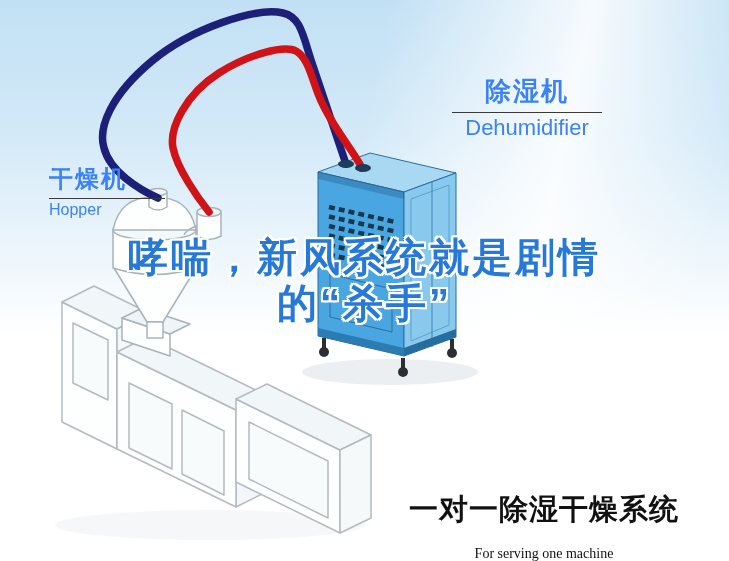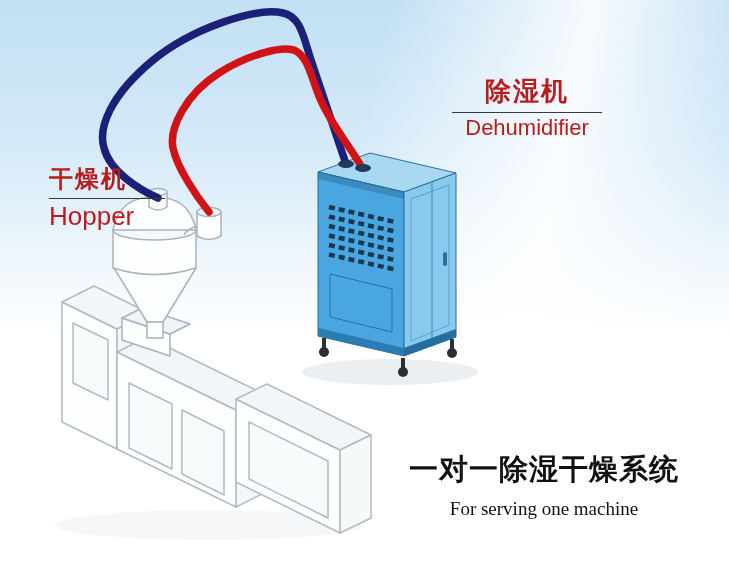--- a/index.html
+++ b/index.html
@@ -18,45 +18,45 @@
   
   .dh-front{fill:var(--dehumidifier-front,#4aa6e0);}
   .dh-side{fill:var(--dehumidifier-side,#8ac9ee);}
   .dh-top{fill:var(--dehumidifier-top,#a9d8f2);}
   .vent{stroke:#17384f;stroke-width:4.5;stroke-dasharray:6 4;}
   .pipe{fill:none;stroke-linecap:round;stroke-width:7.5;}
   .pipe.navy{stroke:var(--pipe-navy,#1c2079);}
   .pipe.red{stroke:var(--pipe-red,#d01317);}
 
   
-  .label{position:absolute;color:#b91c1c;z-index:3;}
+  .label{position:absolute;color:#3b82f6;z-index:3;}
   .label .zh{display:block;font-weight:bold;letter-spacing:2px;}
   .label .divider{height:1px;background:#3a3a3a;margin:3px 0 2px;}
   .label .en{display:block;font-family:Liberation Sans, sans-serif;}
 
   .hopper-label{left:49px;top:163px;width:116px;}
   .hopper-label .zh{font-size:24px;}
-  .hopper-label .en{font-size:26px;}
+  .hopper-label .en{font-size:16px;}
 
   .dehum-label{left:452px;top:74px;width:150px;text-align:center;}
   .dehum-label .zh{font-size:26px;}
   .dehum-label .en{font-size:22px;}
 
   .headline{
     position:absolute;left:0;top:234px;width:100%;text-align:center;z-index:4;
     font-weight:bold;font-size:40px;line-height:46px;letter-spacing:3px;
     color:var(--headline-blue,#2779d8);
     text-shadow:2px 0 0 #fff,-2px 0 0 #fff,0 2px 0 #fff,0 -2px 0 #fff,
                 2px 2px 0 #fff,-2px -2px 0 #fff,2px -2px 0 #fff,-2px 2px 0 #fff;
   }
   .headline span{display:block;}
 
   .caption{position:absolute;left:400px;top:450px;width:288px;text-align:center;color:#111;z-index:3;}
-  .caption .zh{display:block;font-weight:bold;font-size:29px;letter-spacing:1px;}
-  .caption .en{display:block;font-family:"Liberation Serif",serif;font-size:19px;margin-top:8px;}
+  .caption .zh{display:block;font-weight:bold;font-size:29px;letter-spacing:1px;margin-top:40px;}
+  .caption .en{display:block;font-family:"Liberation Serif",serif;font-size:14px;margin-top:16px;}
 </style>
 </head>
 <body>
 
 <div class="stage">
   <div class="bg"></div>
 
   <svg class="illustration" width="729" height="561" viewBox="0 0 729 561" aria-hidden="true">
 
     <ellipse cx="390" cy="372" rx="88" ry="13" fill="rgba(70,100,130,0.10)"></ellipse>
@@ -152,18 +152,22 @@
     <div class="divider"></div>
     <span class="en">Hopper</span>
   </div>
 
   <div class="label dehum-label">
     <span class="zh">除湿机</span>
     <div class="divider"></div>
     <span class="en">Dehumidifier</span>
   </div>
 
+  <div class="headline">
+    <span>哮喘，新风系统就是剧情</span>
+    <span>的“杀手”</span>
+  </div>
 
   <div class="caption">
     <span class="zh">一对一除湿干燥系统</span>
     <span class="en">For serving one machine</span>
   </div>
 </div>
 
 </body></html>

